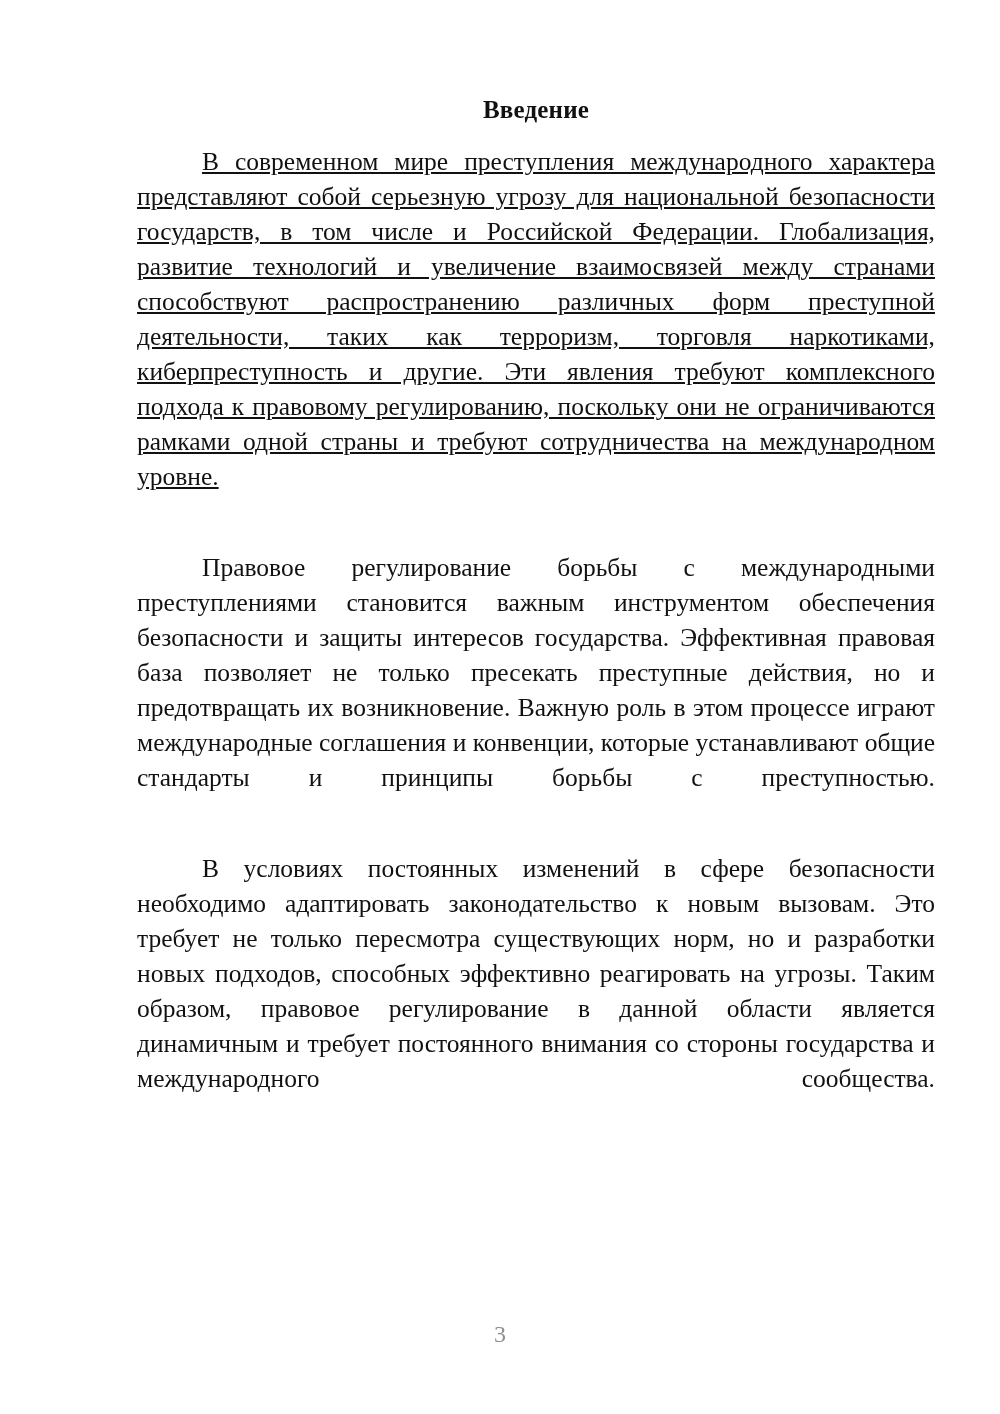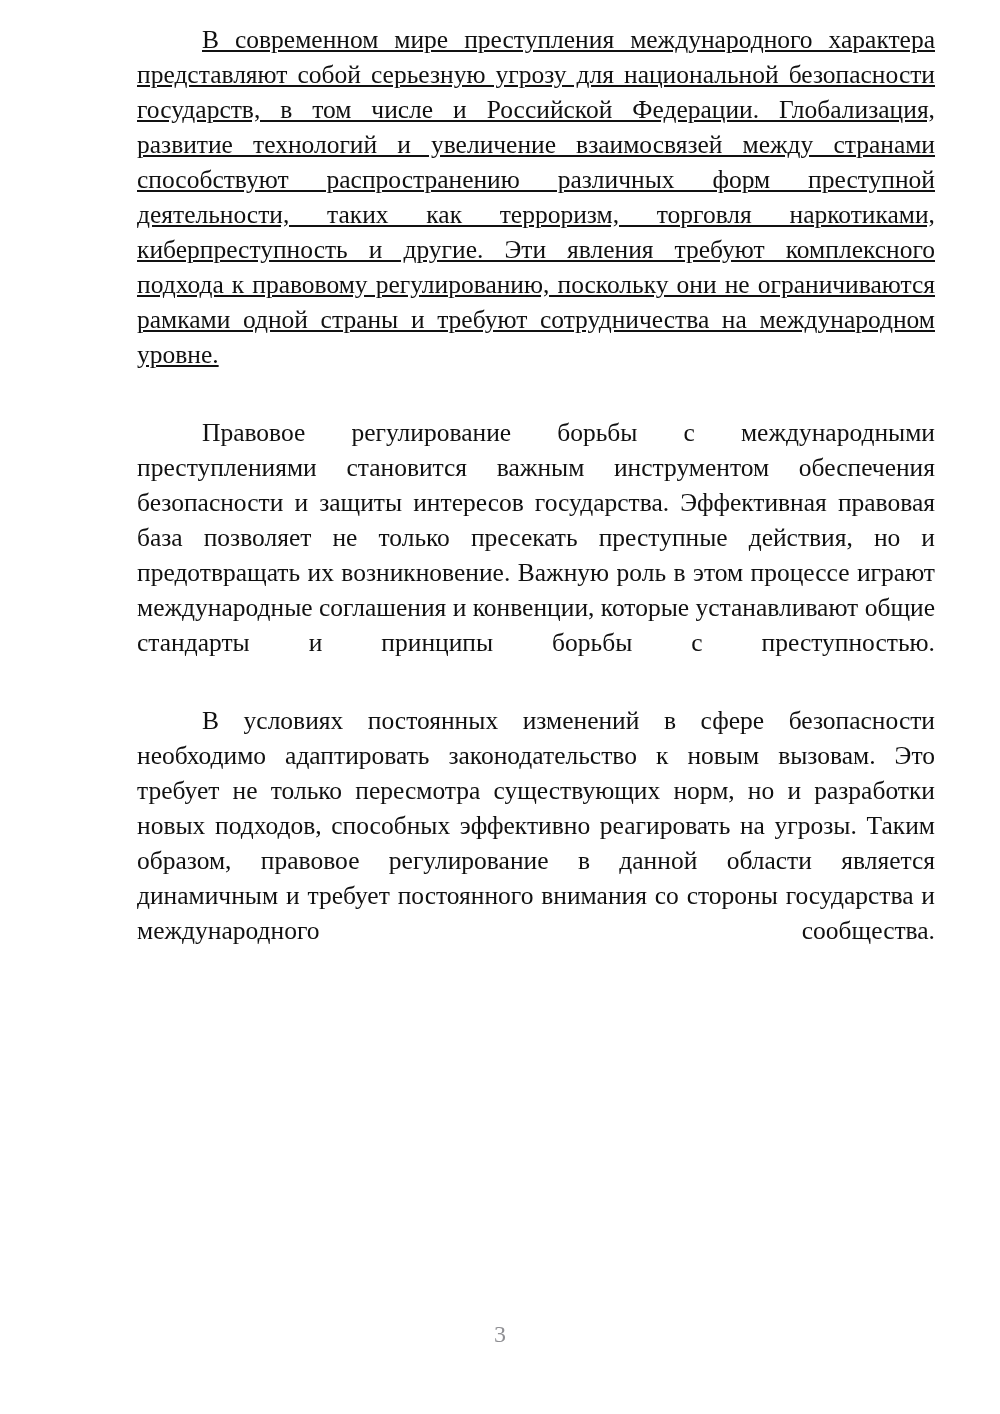--- a/index.html
+++ b/index.html
@@ -57,21 +57,21 @@
     hyphens: none;
     word-spacing: 0px;
   }
 
   .body-text.first {
     margin-top: 22px;
     text-decoration: underline;
   }
 
   .body-text + .body-text {
-    margin-top: 8px;
+    margin-top: 21px;
   }
 
   
   .body-text::after {
     content: "";
     display: inline-block;
     width: 100%;
   }
 
   .page-number {
@@ -85,20 +85,21 @@
     line-height: 1;
   }
 </style>
 </head>
 <body>
 
 <div class="page">
 
   <div class="content">
 
+    <h1 class="doc-title">Введение</h1>
 
     <p class="body-text first">В современном мире преступления международного характера представляют собой серьезную угрозу для национальной безопасности государств, в том числе и Российской Федерации. Глобализация, развитие технологий и увеличение взаимосвязей между странами способствуют распространению различных форм преступной деятельности, таких как терроризм, торговля наркотиками, киберпреступность и другие. Эти явления требуют комплексного подхода к правовому регулированию, поскольку они не ограничиваются рамками одной страны и требуют сотрудничества на международном уровне.</p>
 
     <p class="body-text">Правовое регулирование борьбы с международными преступлениями становится важным инструментом обеспечения безопасности и защиты интересов государства. Эффективная правовая база позволяет не только пресекать преступные действия, но и предотвращать их возникновение. Важную роль в этом процессе играют международные соглашения и конвенции, которые устанавливают общие стандарты и принципы борьбы с преступностью.</p>
 
     <p class="body-text">В условиях постоянных изменений в сфере безопасности необходимо адаптировать законодательство к новым вызовам. Это требует не только пересмотра существующих норм, но и разработки новых подходов, способных эффективно реагировать на угрозы. Таким образом, правовое регулирование в данной области является динамичным и требует постоянного внимания со стороны государства и международного сообщества.</p>
 
   </div>
 
   <div class="page-number">3</div>

